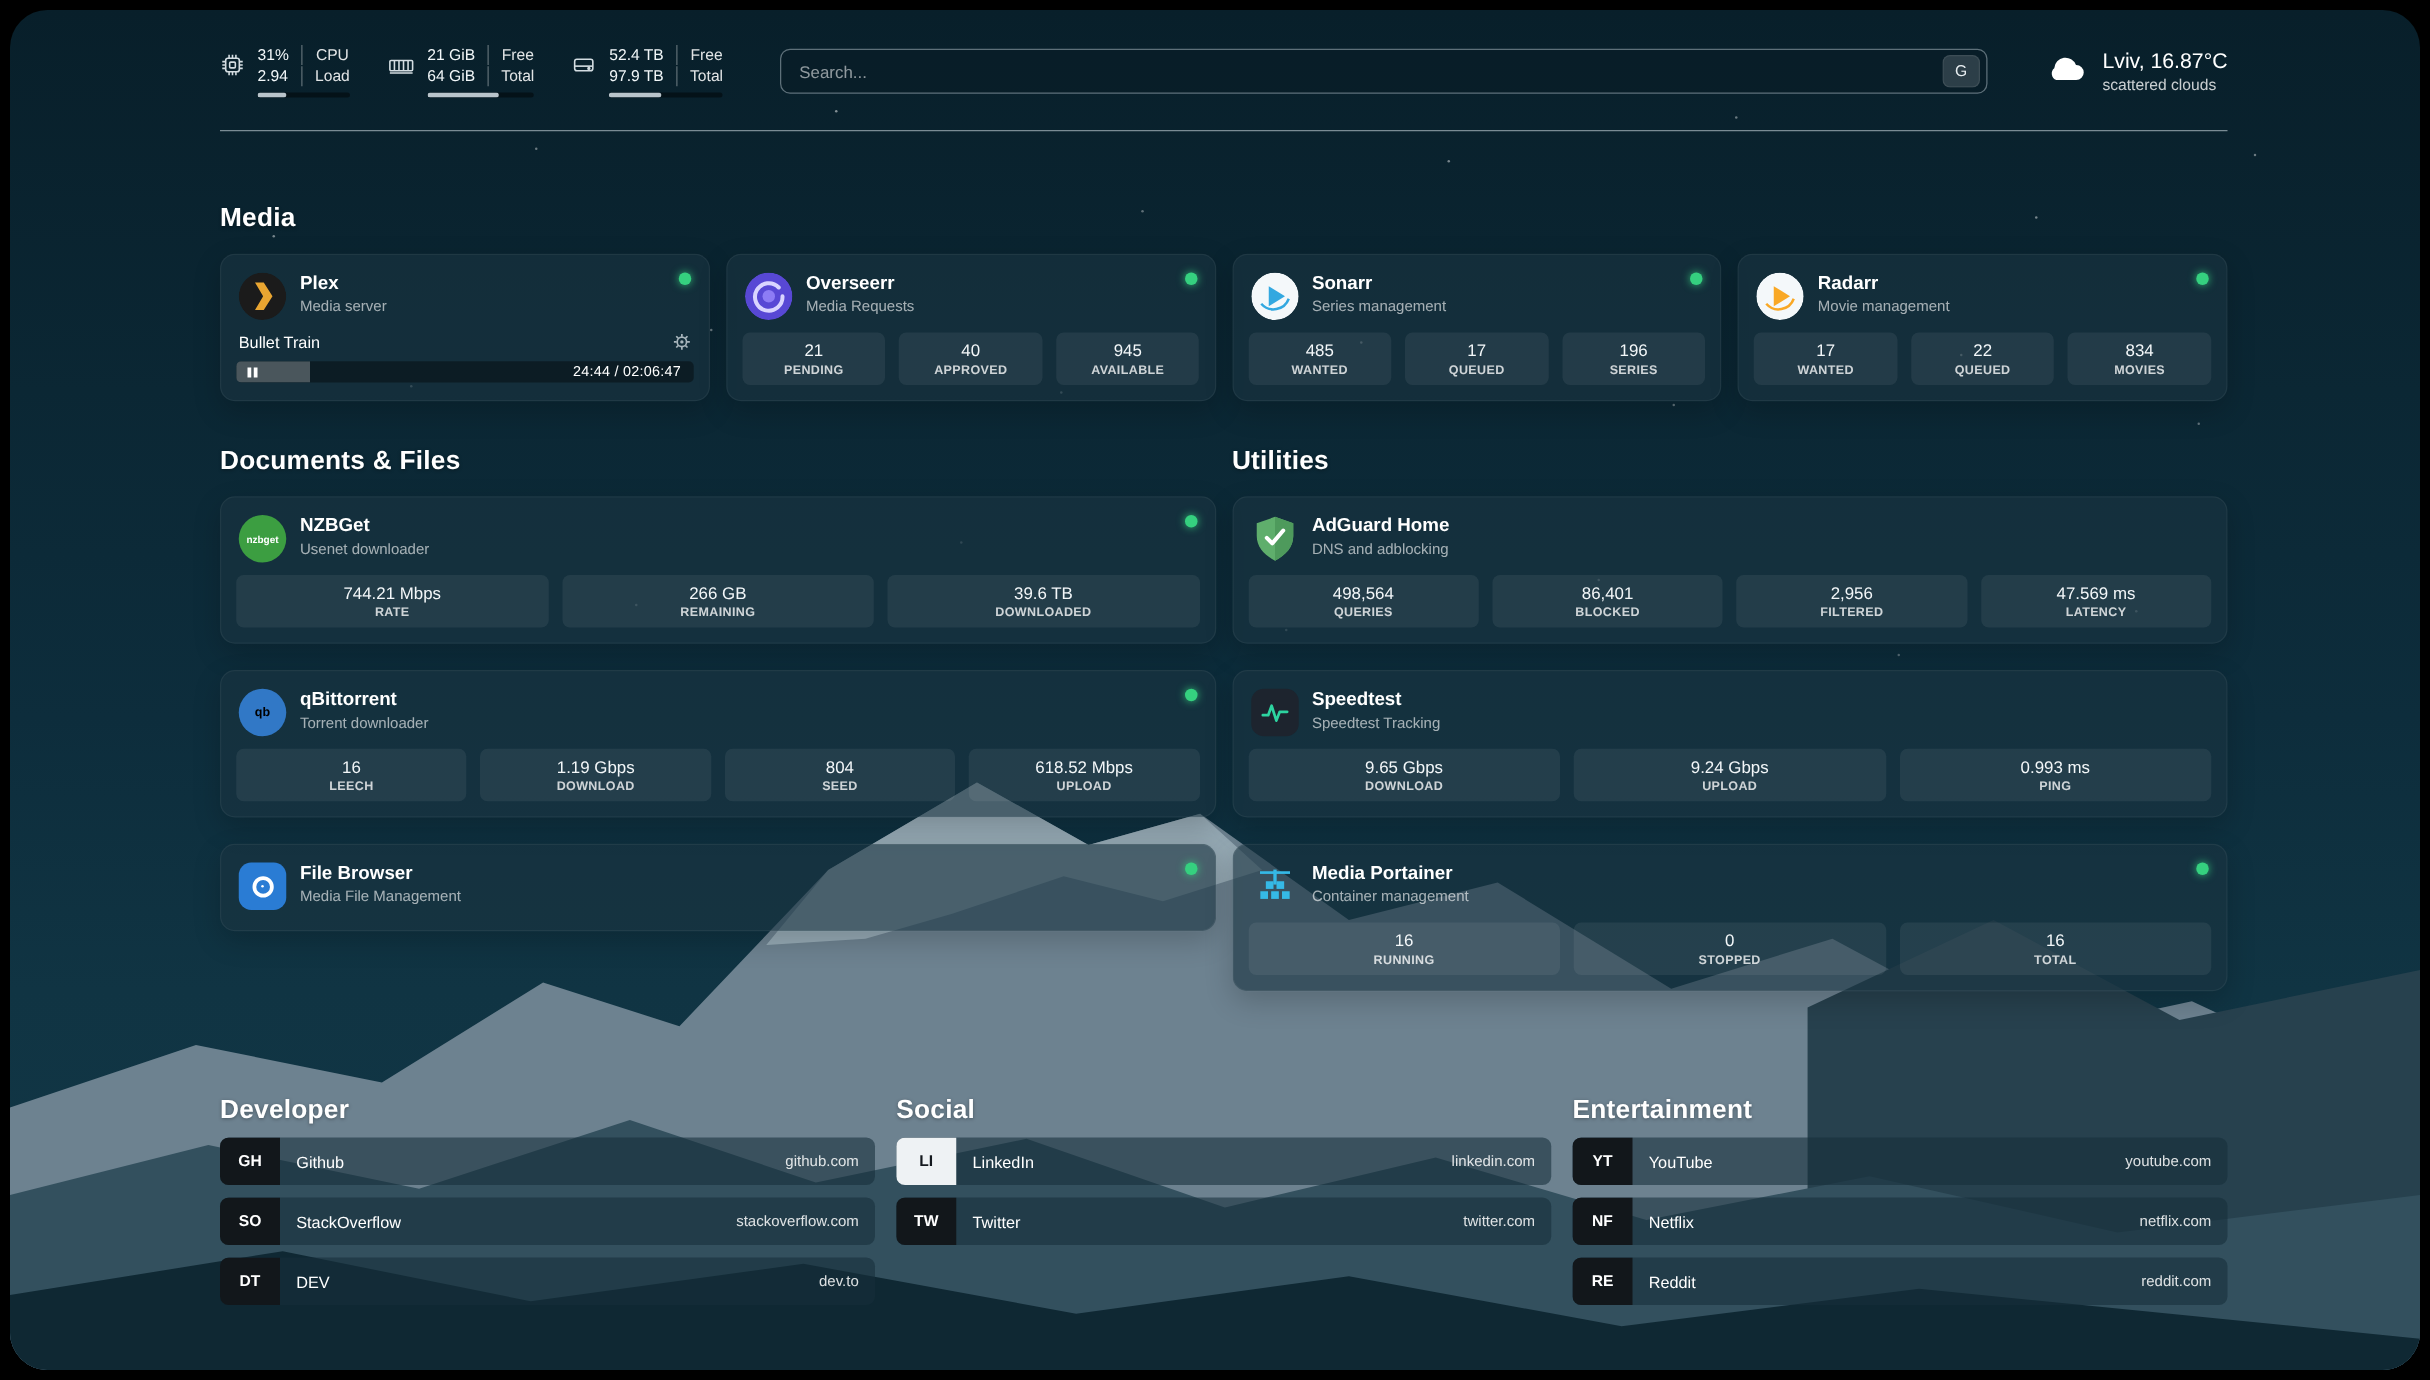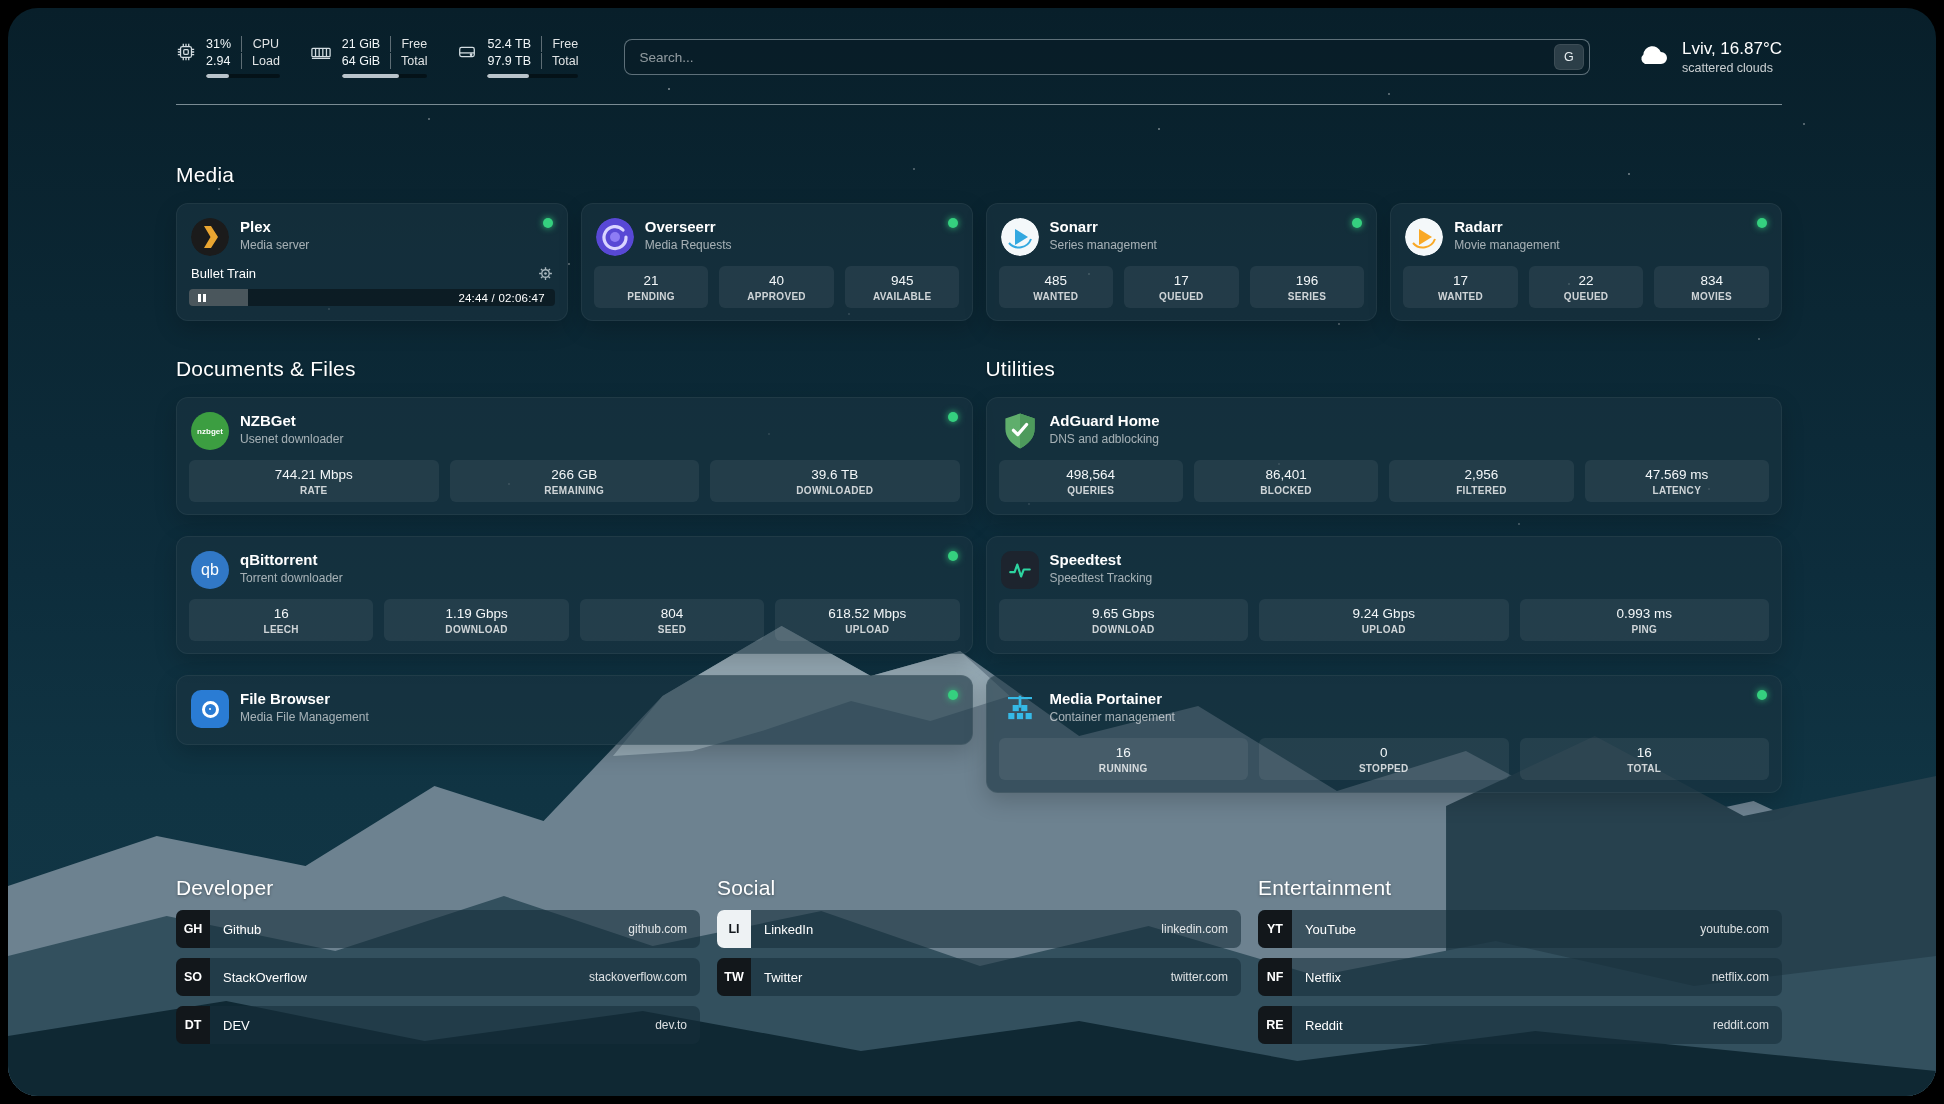--- a/index.html
+++ b/index.html
@@ -47,21 +47,21 @@
     border:1px solid rgba(255,255,255,.08); color:#e9eff2; font-size:12.5px;
     display:flex; align-items:center; justify-content:center; cursor:pointer; }
 
   .weather { display:flex; align-items:center; gap:12px; }
   .weather-line1 { font-size:17px; color:#fff; }
   .weather-line2 { font-size:12.5px; color:rgba(255,255,255,.78); margin-top:2px; }
 
   .topdiv { margin-top:26px; border-top:1px solid rgba(215,228,234,.55); }
 
   
-  .section-title { font-size:21px; font-weight:400; color:#fff; letter-spacing:.2px;
+  .section-title { font-size:21px; font-weight:700; color:#fff; letter-spacing:.2px;
     text-shadow:0 1px 3px rgba(0,0,0,.35); }
   .media-title { margin-top:58px; margin-bottom:16px; }
   .media-grid { display:grid; grid-template-columns:repeat(4,1fr); gap:13px; }
 
   .cols { display:grid; grid-template-columns:1fr 1fr; column-gap:13px; margin-top:36px; }
   .col .section-title { margin-bottom:16px; }
   .col .card { margin-bottom:21px; }
 
   .card { position:relative; background:rgba(26,52,65,.62); border:1px solid rgba(255,255,255,.05);
     border-radius:12px; padding:10px 12px 12px; box-shadow:0 8px 22px rgba(0,0,0,.18); }
@@ -86,32 +86,32 @@
   .progress { position:relative; height:17px; border-radius:4px; background:rgba(0,0,0,.38);
     display:flex; align-items:center; overflow:hidden; }
   .progress-fill { position:absolute; left:0; top:0; bottom:0; background:rgba(255,255,255,.26); }
   .pause-icon { position:relative; margin-left:9px; display:flex; gap:2.5px; }
   .pause-icon i { width:2.5px; height:8px; background:#fff; display:block; }
   .np-time { position:absolute; right:10px; font-size:11.5px; color:#fff; letter-spacing:.2px; }
 
   
   .chip-nzbget { width:38px; height:38px; border-radius:50%; background:#3c9e41; color:#fff;
     font-size:8px; font-weight:700; display:flex; align-items:center; justify-content:center; }
-  .chip-qb { width:38px; height:38px; border-radius:50%; background:#3178c6; color:#ffffff;
-    font-size:16px; font-weight:400; display:flex; align-items:center; justify-content:center; }
+  .chip-qb { width:38px; height:38px; border-radius:50%; background:#3178c6; color:#000000;
+    font-size:10px; font-weight:700; display:flex; align-items:center; justify-content:center; }
   .chip-fb { width:38px; height:38px; border-radius:10px; background:#2a7cd4; display:flex; align-items:center; justify-content:center; }
   .chip-fb span { width:17px; height:17px; border:3px solid #fff; border-radius:50%; position:relative; display:block; }
   .chip-fb span::after { content:""; position:absolute; left:4.5px; top:4.5px; width:2px; height:2px; background:#fff; border-radius:50%; }
 
   
   .links-grid { display:grid; grid-template-columns:repeat(3,1fr); column-gap:17px; margin-top:62px; }
   .links-col .section-title { margin-bottom:6px; }
   .bm-row { display:flex; align-items:center; height:38px; background:rgba(22,46,58,.58);
     border-radius:7px; overflow:hidden; margin-top:10px; cursor:pointer; }
-  .bm-abbr { width:34px; height:38px; flex:none; display:flex; align-items:center; justify-content:center;
+  .bm-abbr { width:48px; height:38px; flex:none; display:flex; align-items:center; justify-content:center;
     font-size:12.5px; font-weight:700; background:#12171b; color:#fff; }
   .bm-abbr.light { background:#eef2f4; color:#14191e; }
   .bm-name { margin-left:13px; font-size:13px; color:#fff; }
   .bm-url { margin-left:auto; margin-right:13px; font-size:12px; color:rgba(255,255,255,.85); }
 </style>
 </head>
 <body>
 
 <div class="screen">
 

